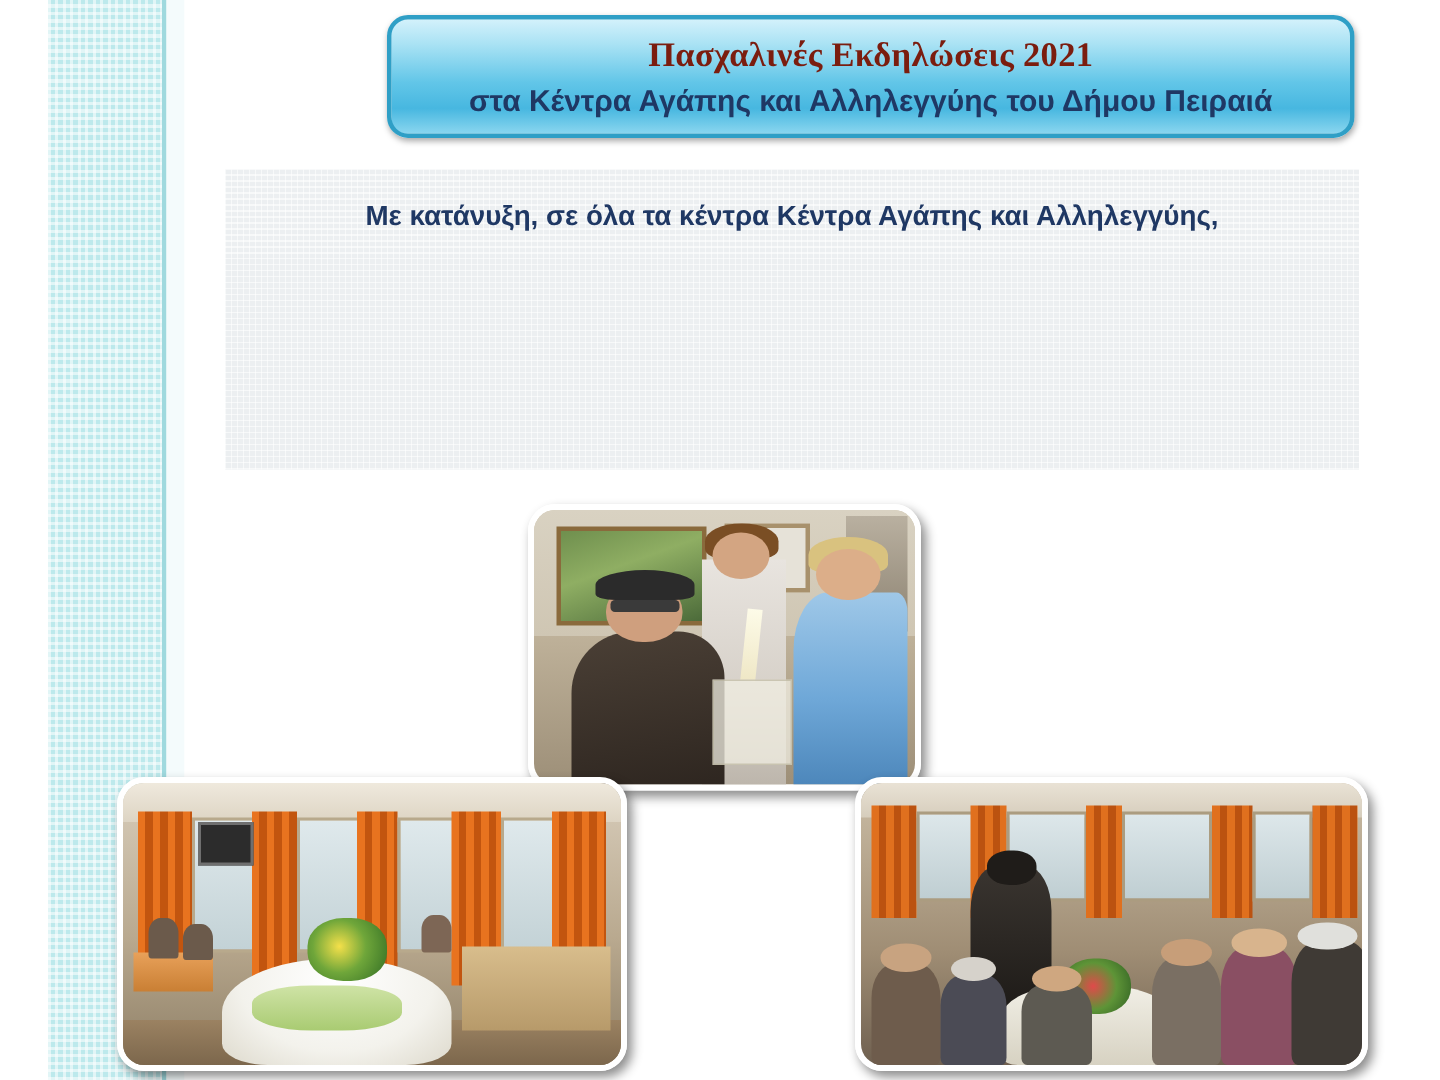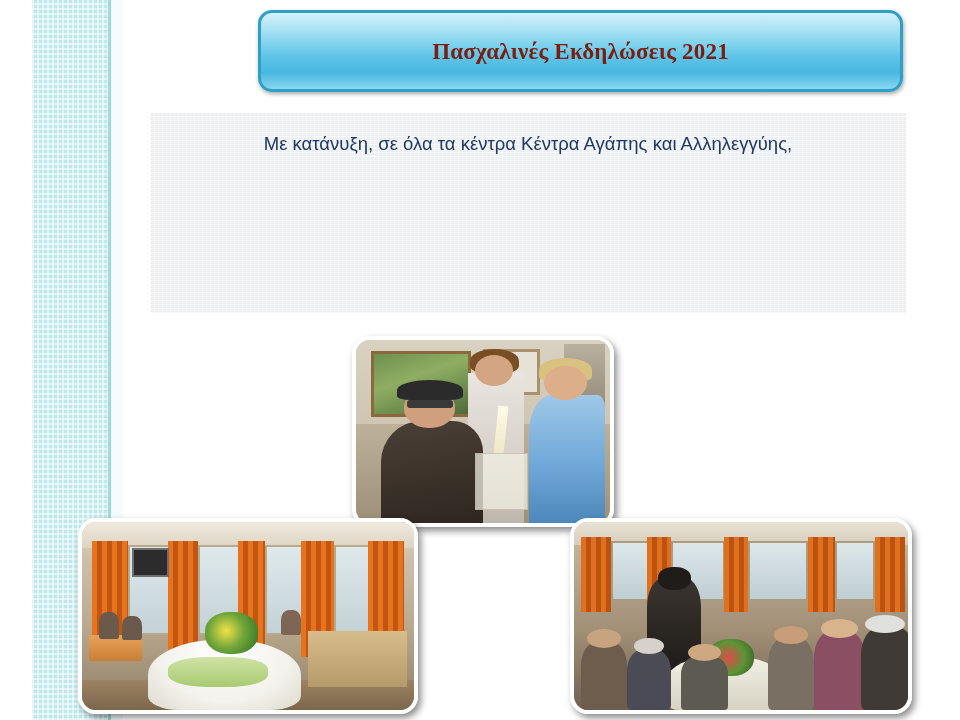--- a/index.html
+++ b/index.html
@@ -116,21 +116,21 @@
     background:
       repeating-linear-gradient(0deg, rgba(255,255,255,0.6) 0px, rgba(255,255,255,0.6) 1px, rgba(0,0,0,0) 1px, rgba(0,0,0,0) 4px),
       repeating-linear-gradient(90deg, rgba(255,255,255,0.6) 0px, rgba(255,255,255,0.6) 1px, rgba(0,0,0,0) 1px, rgba(0,0,0,0) 4px),
       #eceff1;
     box-sizing: border-box;
     padding: 16px 20px 0 20px;
   }
   .p-line {
     text-align: center;
     color: #1f3864;
-    font-weight: normal;
+    font-weight: bold;
     font-size: 18.5px;
     line-height: 1.62;
     margin: 0;
     white-space: nowrap;
   }
   .para-gap { height: 13px; }
 
   
   .photo {
     position: absolute;
@@ -378,20 +378,21 @@
 <div id="slide">
 
   <div class="left-band-outer"></div>
   <div class="left-band-teal"></div>
   <div class="left-band-line"></div>
   <div class="left-band-thin"></div>
   <div class="main-bg"></div>
 
   <div class="title-banner">
     <div class="title-line1">Πασχαλινές Εκδηλώσεις 2021</div>
+    <div class="title-line2">στα Κέντρα Αγάπης και Αλληλεγγύης του Δήμου Πειραιά</div>
   </div>
 
   <div class="body-box">
     <p class="p-line">Με κατάνυξη, σε όλα τα κέντρα Κέντρα Αγάπης και Αλληλεγγύης,</p>
     <div class="para-gap"></div>
   </div>
 
   <div class="photo" id="photo-top">
     <div class="photo-inner">
       <div class="scene1">

